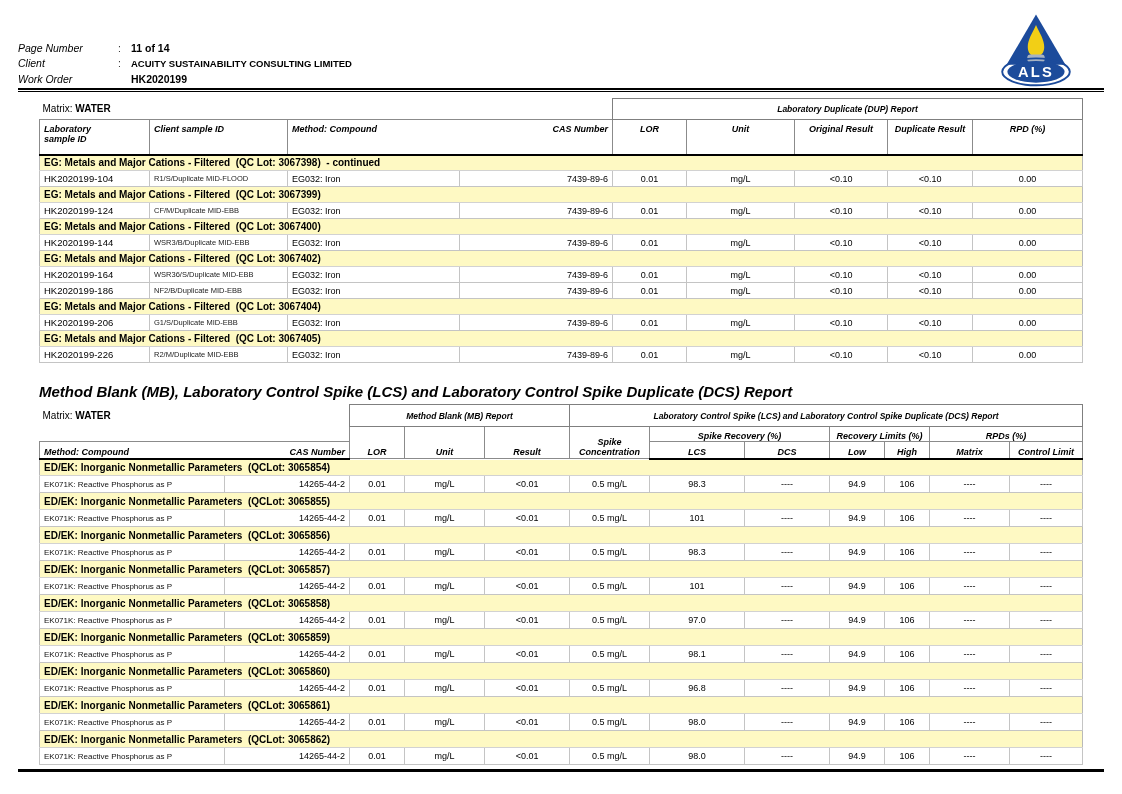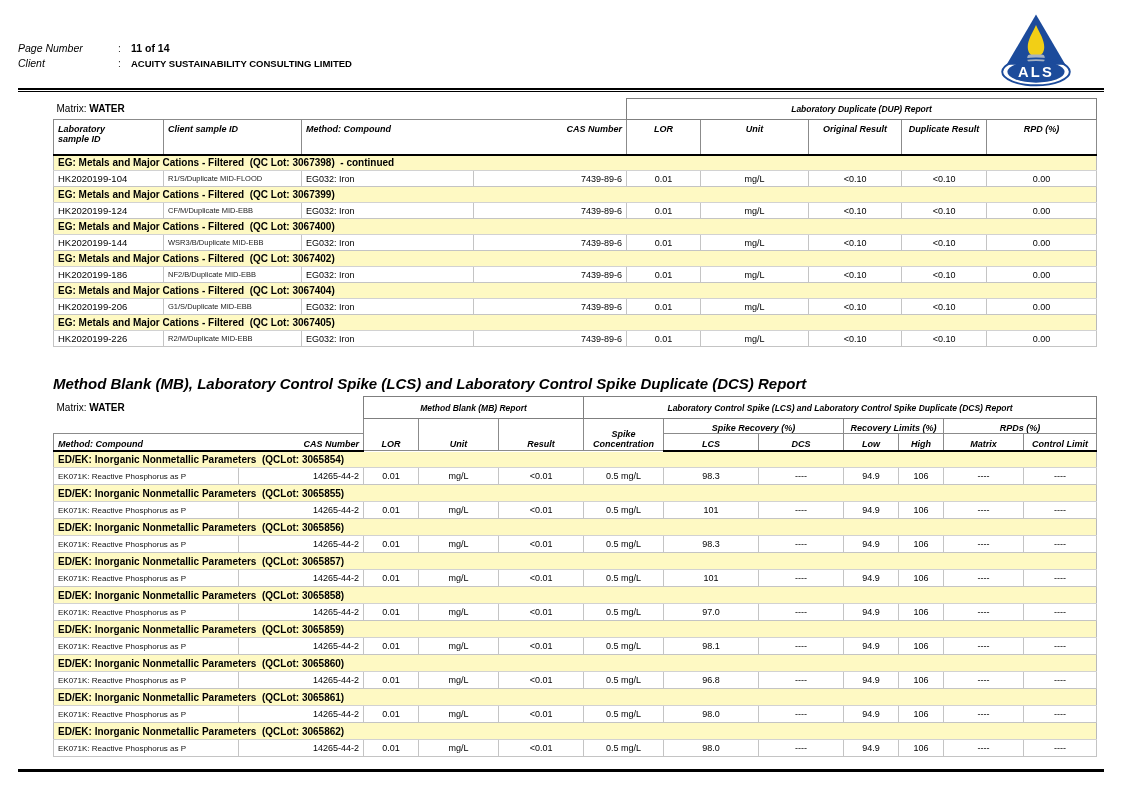--- a/index.html
+++ b/index.html
@@ -46,21 +46,21 @@
   .c-method-sm { text-align:left; font-size:8px !important; color:#111; }
   .c-cas { text-align:right; }
   .c-num { text-align:center; }
 
   #dup-table { width:1043px; margin-top:5px; }
   #dup-table tr.band-row td { height:21px; }
   #dup-table tr.header-row td { height:35px; }
   #dup-table tr.group-row td { height:16px; }
   #dup-table tr.data-row td { height:16px; }
 
-  .section-title { margin:28px 0 4px 35px; font-size:15px; font-weight:bold; font-style:italic; }
+  .section-title { margin:20px 0 4px 35px; font-size:15px; font-weight:bold; font-style:italic; }
 
   #mb-table { width:1043px; }
   #mb-table tr.band-row td { height:22px; }
   #mb-table tr.subhead-row td { height:15px; }
   #mb-table tr.header-row2 td.h { height:17px; }
   #mb-table tr.group-row td { height:17px; }
   #mb-table tr.data-row td { height:17px; }
 </style>
 </head>
 <body>
@@ -69,34 +69,39 @@
   <div class="hdr-row">
     <span class="hdr-label">Page Number</span>
     <span class="hdr-colon">:</span>
     <span class="hdr-value">11 of 14</span>
   </div>
   <div class="hdr-row">
     <span class="hdr-label">Client</span>
     <span class="hdr-colon">:</span>
     <span class="hdr-value small">ACUITY SUSTAINABILITY CONSULTING LIMITED</span>
   </div>
+  <div class="hdr-row">
+    <span class="hdr-label">Work Order</span>
+    <span class="hdr-colon"></span>
+    <span class="hdr-value">HK2020199</span>
+  </div>
 </div>
 
 <svg class="logo" viewBox="0 0 90 88" xmlns="http://www.w3.org/2000/svg">
   <polygon points="45,2 11,60 79,60" fill="#1c4b9b"></polygon>
   <path d="M45,14 C40,25 35.5,31 35.5,39.5 C35.5,46.5 39.5,50.5 45,50.5 C50.5,50.5 54.5,46.5 54.5,39.5 C54.5,31 50,25 45,14 Z" fill="#f2cf16"></path>
   <rect x="35" y="48" width="20" height="9" rx="3.5" fill="#a7b2c2"></rect>
   <ellipse cx="45" cy="68" rx="39" ry="15.5" fill="none" stroke="#1c4b9b" stroke-width="2.2"></ellipse>
   <ellipse cx="45" cy="68" rx="33" ry="12.5" fill="#1c4b9b"></ellipse>
   <text x="45" y="74" text-anchor="middle" font-family="Liberation Sans, sans-serif" font-size="17" font-weight="bold" letter-spacing="2.5" fill="#ffffff">ALS</text>
 </svg>
 
 <div class="hdr-rule"></div>
 
-<div style="position:absolute; top:93px; left:18px; width:930px;">
+<div style="position:absolute; top:93px; left:4px; width:930px;">
 
   <table id="dup-table">
     <colgroup>
       <col style="width:110px">
         <col style="width:138px">
         <col style="width:172px">
         <col style="width:153px">
       <col style="width:74px">
         <col style="width:108px">
         <col style="width:93px">
@@ -178,20 +183,31 @@
     <td class="c-num">mg/L</td>
     <td class="c-num">&lt;0.10</td>
     <td class="c-num">&lt;0.10</td>
     <td class="c-num">0.00</td>
   </tr>
 
   <tr class="group-row">
     <td colspan="9">EG: Metals and Major Cations - Filtered&nbsp; (QC Lot: 3067402)</td>
   </tr>
 
+  <tr class="data-row">
+    <td class="c-labid">HK2020199-164</td>
+    <td class="c-client">WSR36/S/Duplicate MID-EBB</td>
+    <td class="c-method">EG032: Iron</td>
+    <td class="c-cas">7439-89-6</td>
+    <td class="c-num">0.01</td>
+    <td class="c-num">mg/L</td>
+    <td class="c-num">&lt;0.10</td>
+    <td class="c-num">&lt;0.10</td>
+    <td class="c-num">0.00</td>
+  </tr>
 
 
   <tr class="data-row">
     <td class="c-labid">HK2020199-186</td>
     <td class="c-client">NF2/B/Duplicate MID-EBB</td>
     <td class="c-method">EG032: Iron</td>
     <td class="c-cas">7439-89-6</td>
     <td class="c-num">0.01</td>
     <td class="c-num">mg/L</td>
     <td class="c-num">&lt;0.10</td>

